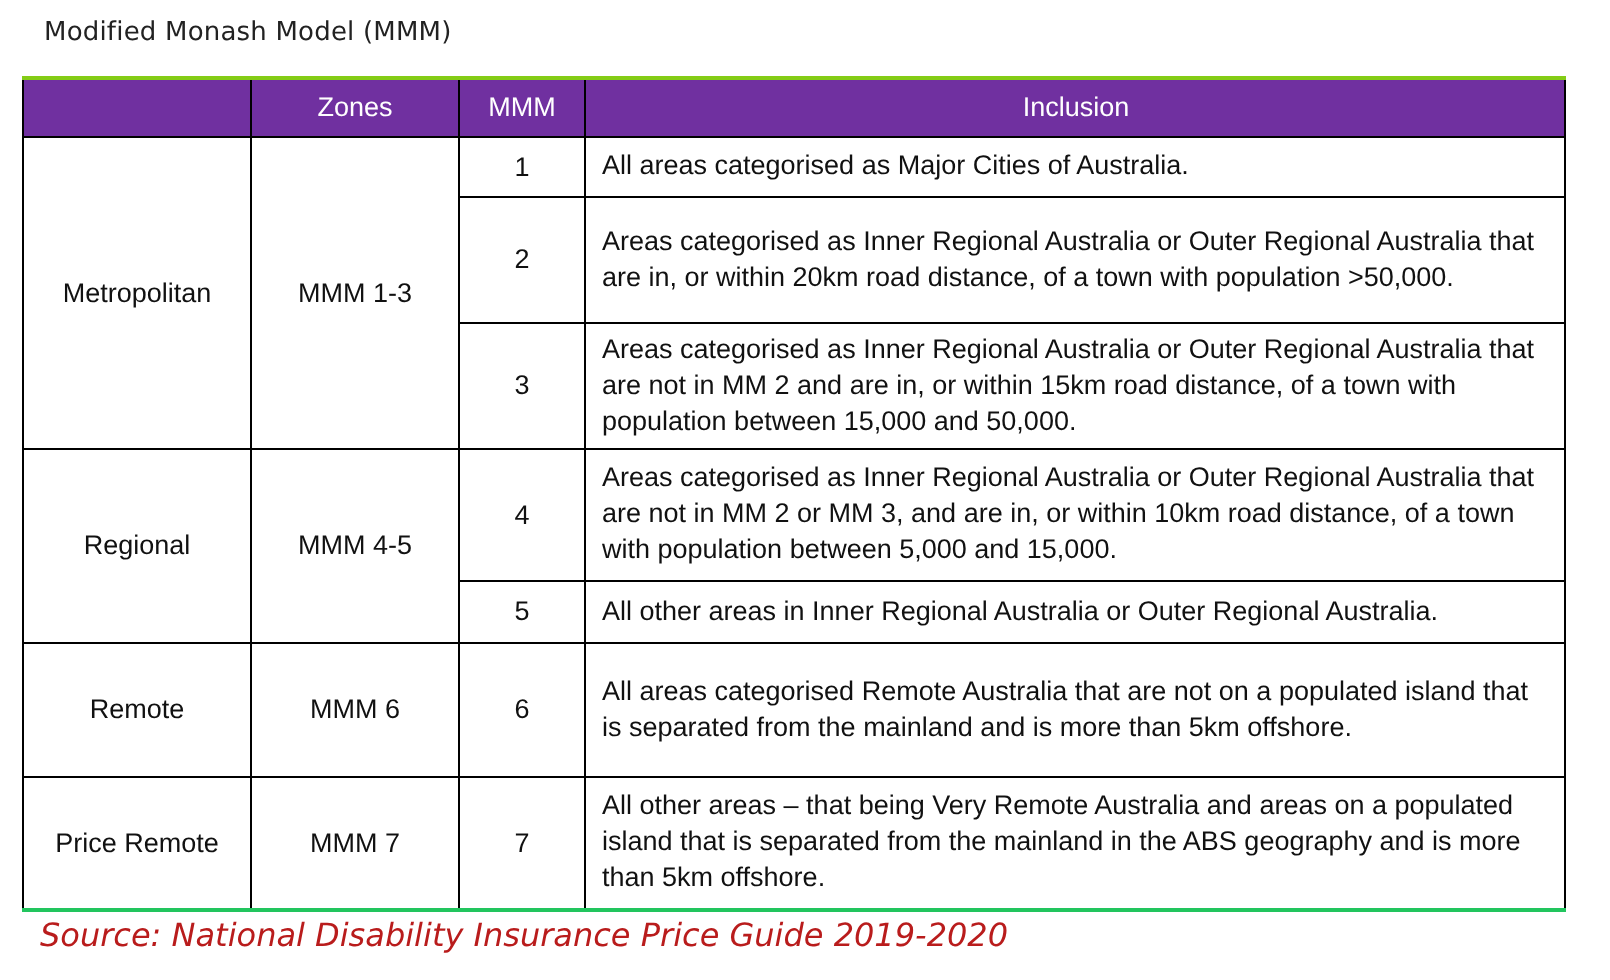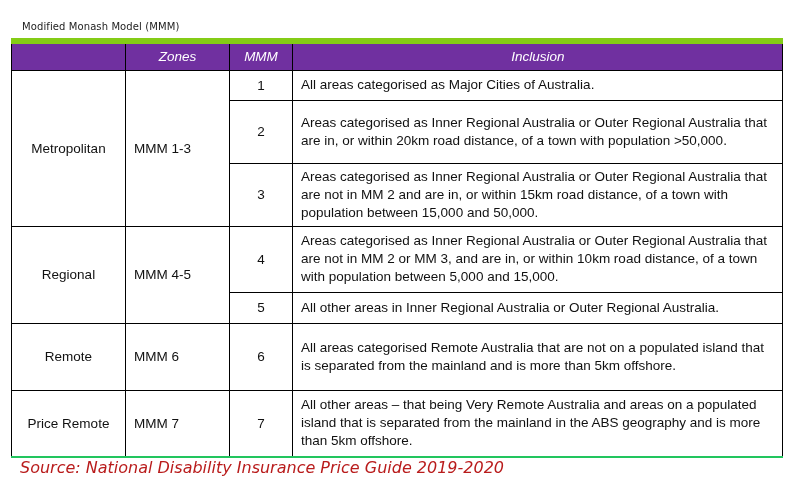--- a/index.html
+++ b/index.html
@@ -1,39 +1,38 @@
 <!DOCTYPE html>
 <html><head>
 <meta charset="utf-8">
 <style>
   html, body { margin: 0; padding: 0; background: #ffffff; }
   body { width: 805px; height: 490px; position: relative; overflow: hidden; }
   .title {
-    position: absolute; left: 22px; top: 21px;
-    font-family: "DejaVu Sans", sans-serif; font-size: 10px; color: #222;
+    position: absolute; left: 22px; top: 9px;
+    font-family: "DejaVu Sans", sans-serif; font-size: 13px; color: #222;
     letter-spacing: 0.1px;
   }
   table.mmm {
     position: absolute; left: 11px; top: 38px;
     width: 771px; border-collapse: collapse; table-layout: fixed;
     font-family: "Liberation Sans", sans-serif; font-size: 13.5px; color: #111;
   }
   table.mmm th, table.mmm td {
     border: 1px solid #000; padding: 0 8px; vertical-align: middle;
   }
   table.mmm thead tr { height: 29px; }
   table.mmm th {
     background: #7030A0; color: #ffffff; font-weight: normal; text-align: left;
-    border-top: 6px solid #84cc16;
-    font-style: italic;
+    border-top: 2px solid #84cc16;
   }
   table.mmm th.c-zone, table.mmm th.c-mmm { text-align: center; }
   table.mmm th.c-incl { text-align: center; padding-left: 9px; }
   td.zone-name { text-align: center; padding-left: 9px; }
-  td.zone-range { }
+  td.zone-range { text-align: center; }
   td.mmm-num { text-align: center; }
   td.incl { text-align: left; padding: 3px 9px; line-height: 18px; }
   tr.r1 { height: 30px; }
   tr.r2 { height: 63px; }
   tr.r3 { height: 63px; }
   tr.r4 { height: 66px; }
   tr.r5 { height: 31px; }
   tr.r6 { height: 67px; }
   tr.r7 { height: 67px; }
   tbody tr:last-child td { border-bottom: 2px solid #22c55e; }

